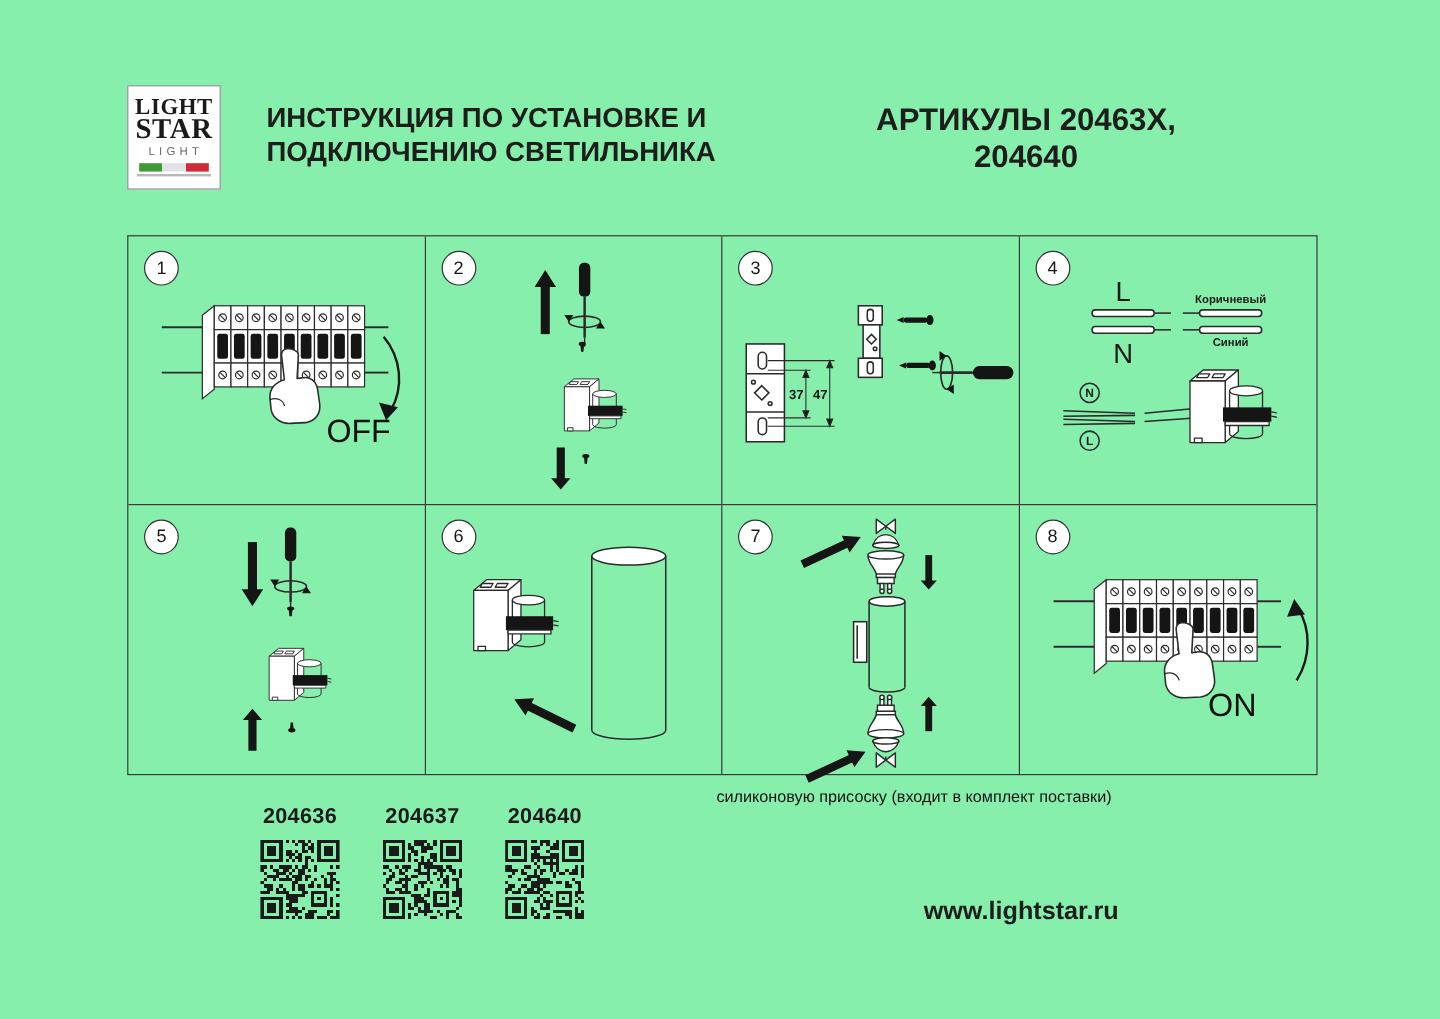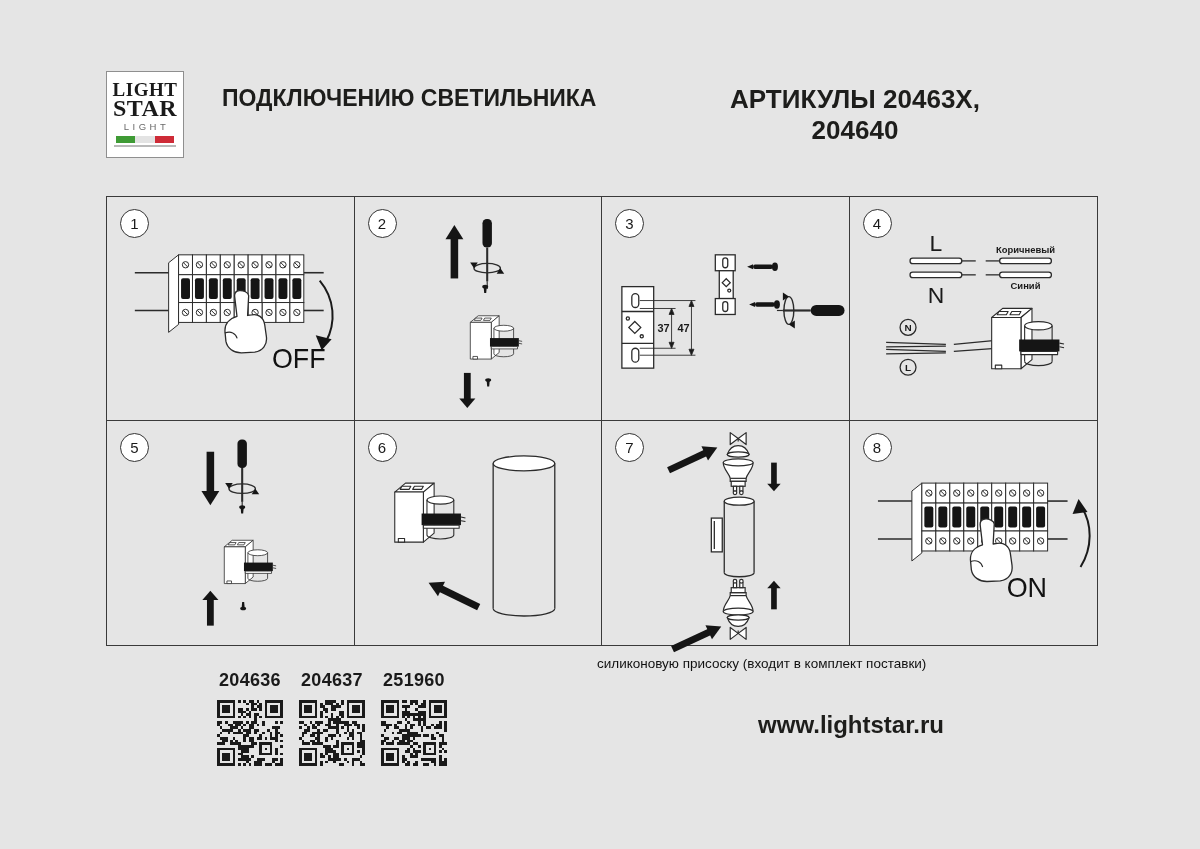--- a/index.html
+++ b/index.html
@@ -1,16 +1,16 @@
 <!DOCTYPE html>
 <html><head>
 <meta charset="utf-8">
 <style>
   html,body{margin:0;padding:0;background:#fff;}
-  #page{position:relative;width:1200px;height:849px;background:#e5e5e5;overflow:hidden;
+  #page{position:relative;width:1200px;height:849px;background:#86efac;overflow:hidden;
         font-family:"Liberation Sans","DejaVu Sans",sans-serif;color:#1d1d1b;text-decoration:underline;}
 
   
   #logo{position:absolute;left:106px;top:71px;width:78px;height:87px;border:1px solid #8f8f8f;
         background:#fff;text-align:center;box-sizing:border-box;padding-top:9px;}
   #logo .l1{font-family:"Liberation Serif","DejaVu Serif",serif;font-weight:700;font-size:19px;line-height:17px;letter-spacing:.5px;color:#1a1a1a;}
   #logo .l2{font-family:"Liberation Serif","DejaVu Serif",serif;font-weight:700;font-size:24px;line-height:21px;letter-spacing:.5px;color:#1a1a1a;}
   #logo .l3{font-size:9.5px;letter-spacing:3.5px;color:#6a6a6a;margin-top:2px;margin-left:3px;}
   #flag{width:58px;height:7px;margin:4px auto 0;display:flex;}
   #flag div{flex:1;height:100%;}
@@ -36,27 +36,27 @@
   .ln{fill:none;stroke:#2b2b2b;stroke-width:1.3;}
   .ln2{fill:none;stroke:#1a1a1a;stroke-width:2;}
   .biglbl{font:500 27px "Liberation Sans","DejaVu Sans",sans-serif;fill:#111;}
   .dim{stroke:#2b2b2b;stroke-width:.9;fill:none;}
   .dimtxt{font:700 11px "Liberation Sans","DejaVu Sans",sans-serif;fill:#1a1a1a;text-anchor:middle;}
   .wiretxt{font:400 23px "Liberation Sans","DejaVu Sans",sans-serif;fill:#1a1a1a;text-anchor:middle;}
   .smalltxt{font:600 9.5px "Liberation Sans","DejaVu Sans",sans-serif;fill:#1a1a1a;text-anchor:middle;}
   .circtxt{font:600 10px "Liberation Sans","DejaVu Sans",sans-serif;fill:#1a1a1a;text-anchor:middle;}
 
   
-  #qr-row{position:absolute;left:217px;top:670px;display:flex;gap:16px;}
+  #qr-row{position:absolute;left:217px;top:670px;display:flex;gap:36px;}
   .qr-item{width:66px;text-align:center;}
   .qr-label{font-size:18px;font-weight:600;color:#1a1a1a;margin-bottom:9px;letter-spacing:.3px;}
   .qr{width:66px;height:66px;margin:0 auto;}
   #note{position:absolute;left:597px;top:655px;font-size:13.5px;line-height:18px;color:#111;}
-  #website{position:absolute;left:696px;top:711px;width:310px;text-align:center;
-           font-size:24px;font-weight:700;color:#1d1d1b;}
+  #website{position:absolute;left:696px;top:748px;width:310px;text-align:center;
+           font-size:21px;font-weight:700;color:#1d1d1b;}
 </style>
 </head>
 <body>
 
 <svg width="0" height="0" style="position:absolute">
   <defs>
     <g id="bmod">
       <rect x="0" y="0" width="14" height="20" fill="#fff" stroke="#2b2b2b" stroke-width="1"></rect>
       <circle cx="7" cy="10" r="3.2" fill="none" stroke="#2b2b2b" stroke-width="1"></circle>
       <line x1="4.8" y1="7.8" x2="9.2" y2="12.2" stroke="#2b2b2b" stroke-width="1"></line>
@@ -167,20 +167,21 @@
     <div class="l3">LIGHT</div>
     <div id="flag">
       <div style="background-color: rgb(63, 155, 53);"></div>
       <div style="background-color: rgb(227, 227, 227);"></div>
       <div style="background-color: rgb(206, 43, 55);"></div>
     </div>
     <div id="flagline"></div>
   </div>
 
   <div id="title">
+    <div>ИНСТРУКЦИЯ ПО УСТАНОВКЕ И</div>
     <div>ПОДКЛЮЧЕНИЮ СВЕТИЛЬНИКА</div>
   </div>
 
   <div id="serieswrap">
     <div id="articles-title">АРТИКУЛЫ 20463X, 204640</div>
   </div>
 
   <div id="grid">
 
     <div class="cell">
@@ -960,21 +961,21 @@
             <rect x="59.8" y="59.8" width="2.6" height="2.6"></rect>
             <rect x="20.8" y="62.4" width="2.6" height="2.6"></rect>
             <rect x="39.0" y="62.4" width="2.6" height="2.6"></rect>
             <rect x="41.6" y="62.4" width="2.6" height="2.6"></rect>
             <rect x="52.0" y="62.4" width="2.6" height="2.6"></rect>
             <rect x="59.8" y="62.4" width="2.6" height="2.6"></rect>
             <rect x="62.4" y="62.4" width="2.6" height="2.6"></rect>
           </svg></div>
     </div>
     <div class="qr-item">
-      <div class="qr-label">251960</div>
+      <div class="qr-label">204640</div>
       <div class="qr"><svg viewBox="0 0 65 65" width="100%" height="100%" fill="#1a1a1a" shape-rendering="crispEdges">
             <rect x="0.0" y="0.0" width="2.6" height="2.6"></rect>
             <rect x="2.6" y="0.0" width="2.6" height="2.6"></rect>
             <rect x="5.2" y="0.0" width="2.6" height="2.6"></rect>
             <rect x="7.8" y="0.0" width="2.6" height="2.6"></rect>
             <rect x="10.4" y="0.0" width="2.6" height="2.6"></rect>
             <rect x="13.0" y="0.0" width="2.6" height="2.6"></rect>
             <rect x="15.6" y="0.0" width="2.6" height="2.6"></rect>
             <rect x="0.0" y="2.6" width="2.6" height="2.6"></rect>
             <rect x="15.6" y="2.6" width="2.6" height="2.6"></rect>

